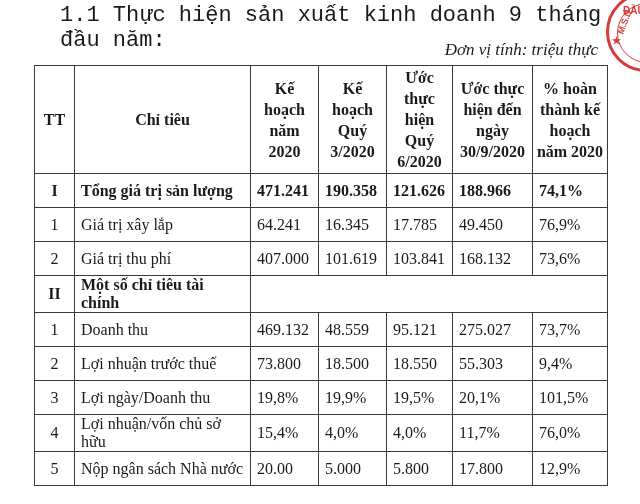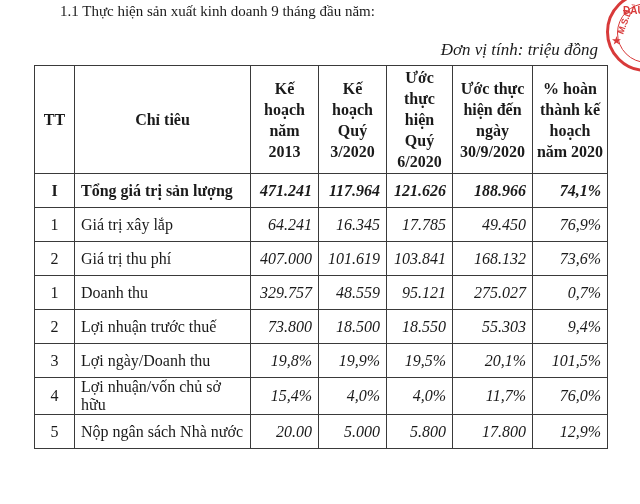--- a/index.html
+++ b/index.html
@@ -3,21 +3,21 @@
 <meta charset="utf-8">
 <style>
   html, body { margin: 0; padding: 0; background: #ffffff; }
   body {
     width: 640px; height: 504px; position: relative; overflow: hidden;
     font-family: "Liberation Serif", "DejaVu Serif", serif;
     color: #1a1a1a;
   }
   .heading {
     position: absolute; left: 60px; top: 3px;
-    font-size: 15px; letter-spacing: 0;
+    font-size: 22px; letter-spacing: 0; font-family: Liberation Mono, monospace;
   }
   .unit {
     position: absolute; right: 42px; top: 40px;
     font-size: 17px; font-style: italic;
   }
   .stamp {
     position: absolute; left: 606px; top: -8px;
     width: 80px; height: 80px; border-radius: 50%;
     border: 3px solid #d83a3a; box-sizing: border-box;
     color: #d83a3a; font-family: "Liberation Sans", sans-serif;
@@ -35,29 +35,29 @@
     border-collapse: collapse; table-layout: fixed;
     font-size: 16px;
   }
   td, th {
     border: 1.3px solid #3a3a3a;
     padding: 0 6px;
     height: 33px;
     line-height: 18px;
   }
   th { font-weight: bold; text-align: center; height: 107px; line-height: 21px; padding: 0 3px; }
-  td.num { text-align: right; font-style: italic; }
+  td.num { text-align: left; }
   td.tt { text-align: center; }
   tr.bold td { font-weight: bold; }
 </style>
 </head>
 <body>
 
 <div class="heading">1.1 Thực hiện sản xuất kinh doanh 9 tháng đầu năm:</div>
-<div class="unit">Đơn vị tính: triệu đồng</div>
+<div class="unit">Đơn vị tính: triệu thực</div>
 
 <div class="stamp">
   <div class="inner"></div>
   <span class="t1">M.S.D</span>
   <span class="t2">ĐẦU</span>
   <span class="star">★</span>
 </div>
 
 <table>
   <colgroup>
@@ -66,33 +66,33 @@
       <col style="width:68px">
       <col style="width:68px">
       <col style="width:66px">
       <col style="width:80px">
       <col style="width:75px">
   </colgroup>
   <thead>
     <tr>
       <th>TT</th>
       <th>Chỉ tiêu</th>
-      <th>Kế hoạch năm 2013</th>
+      <th>Kế hoạch năm 2020</th>
       <th>Kế hoạch Quý 3/2020</th>
       <th>Ước thực hiện Quý 6/2020</th>
       <th>Ước thực hiện đến ngày 30/9/2020</th>
       <th>% hoàn thành kế hoạch năm 2020</th>
     </tr>
   </thead>
   <tbody>
     <tr class="bold">
       <td class="tt">I</td>
       <td>Tổng giá trị sản lượng</td>
       <td class="num">471.241</td>
-      <td class="num">117.964</td>
+      <td class="num">190.358</td>
       <td class="num">121.626</td>
       <td class="num">188.966</td>
       <td class="num">74,1%</td>
     </tr>
     <tr>
       <td class="tt">1</td>
       <td>Giá trị xây lắp</td>
       <td class="num">64.241</td>
       <td class="num">16.345</td>
       <td class="num">17.785</td>
@@ -101,28 +101,33 @@
     </tr>
     <tr>
       <td class="tt">2</td>
       <td>Giá trị thu phí</td>
       <td class="num">407.000</td>
       <td class="num">101.619</td>
       <td class="num">103.841</td>
       <td class="num">168.132</td>
       <td class="num">73,6%</td>
     </tr>
+    <tr class="bold">
+      <td class="tt">II</td>
+      <td>Một số chỉ tiêu tài chính</td>
+      <td colspan="5"></td>
+    </tr>
     <tr>
       <td class="tt">1</td>
       <td>Doanh thu</td>
-      <td class="num">329.757</td>
+      <td class="num">469.132</td>
       <td class="num">48.559</td>
       <td class="num">95.121</td>
       <td class="num">275.027</td>
-      <td class="num">0,7%</td>
+      <td class="num">73,7%</td>
     </tr>
     <tr>
       <td class="tt">2</td>
       <td>Lợi nhuận trước thuế</td>
       <td class="num">73.800</td>
       <td class="num">18.500</td>
       <td class="num">18.550</td>
       <td class="num">55.303</td>
       <td class="num">9,4%</td>
     </tr>

